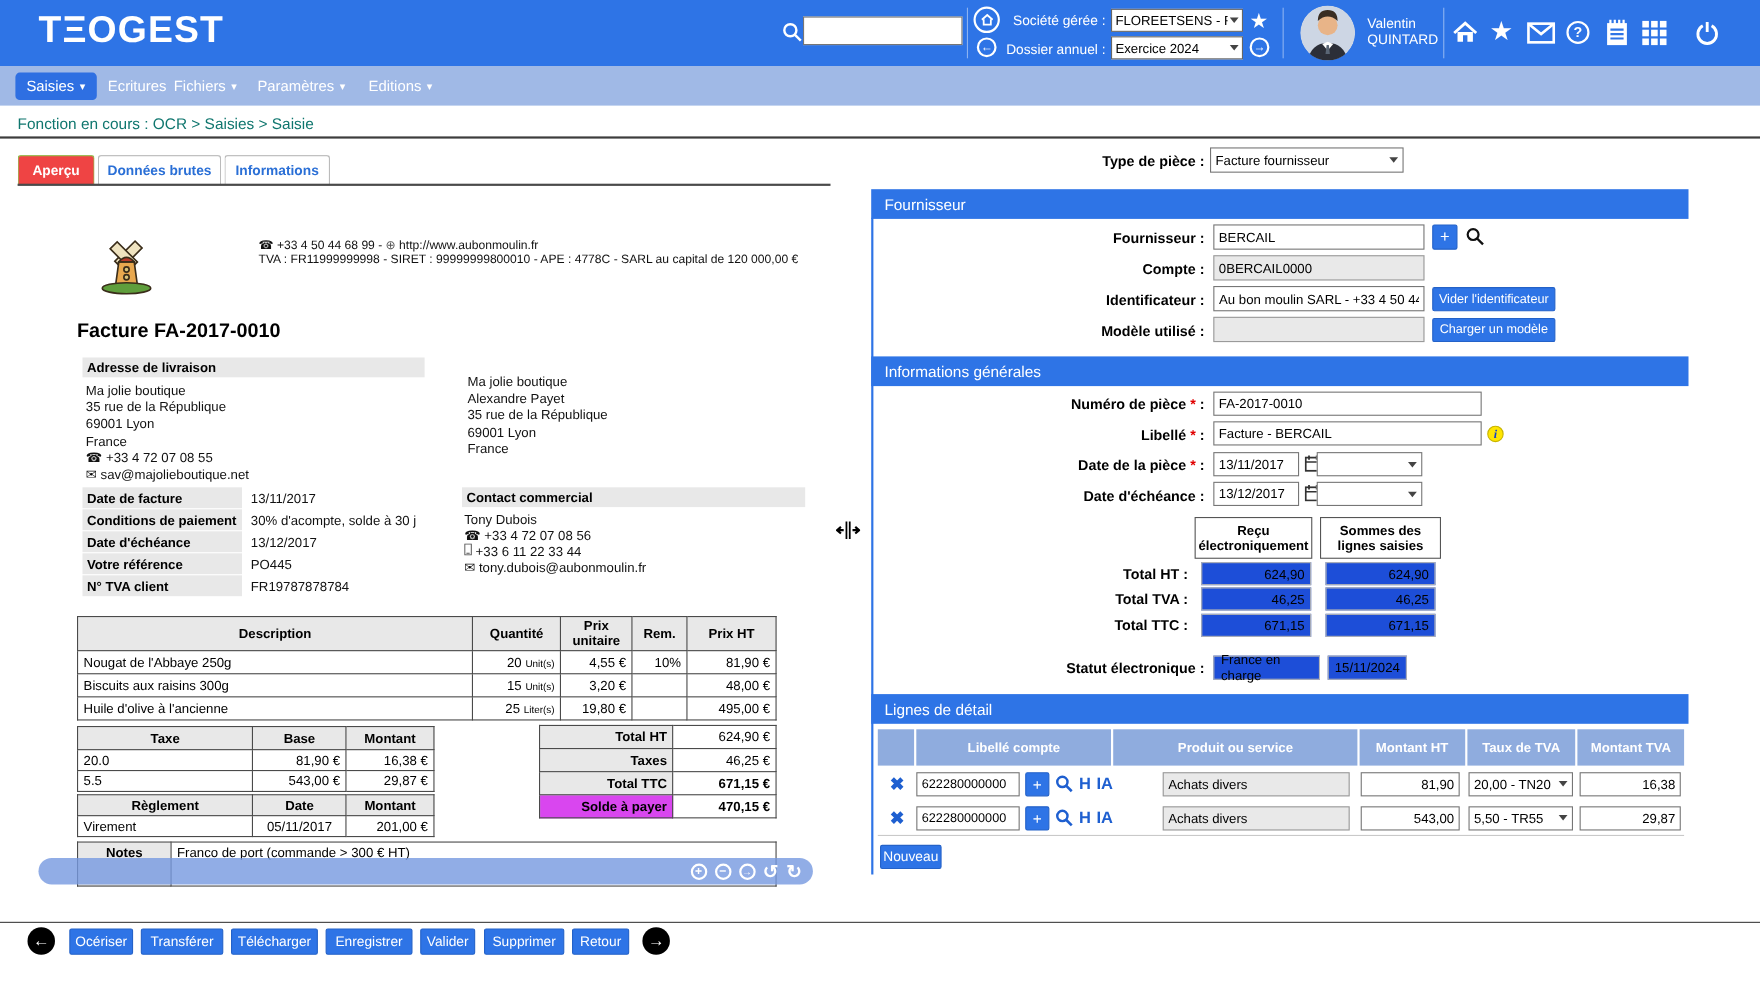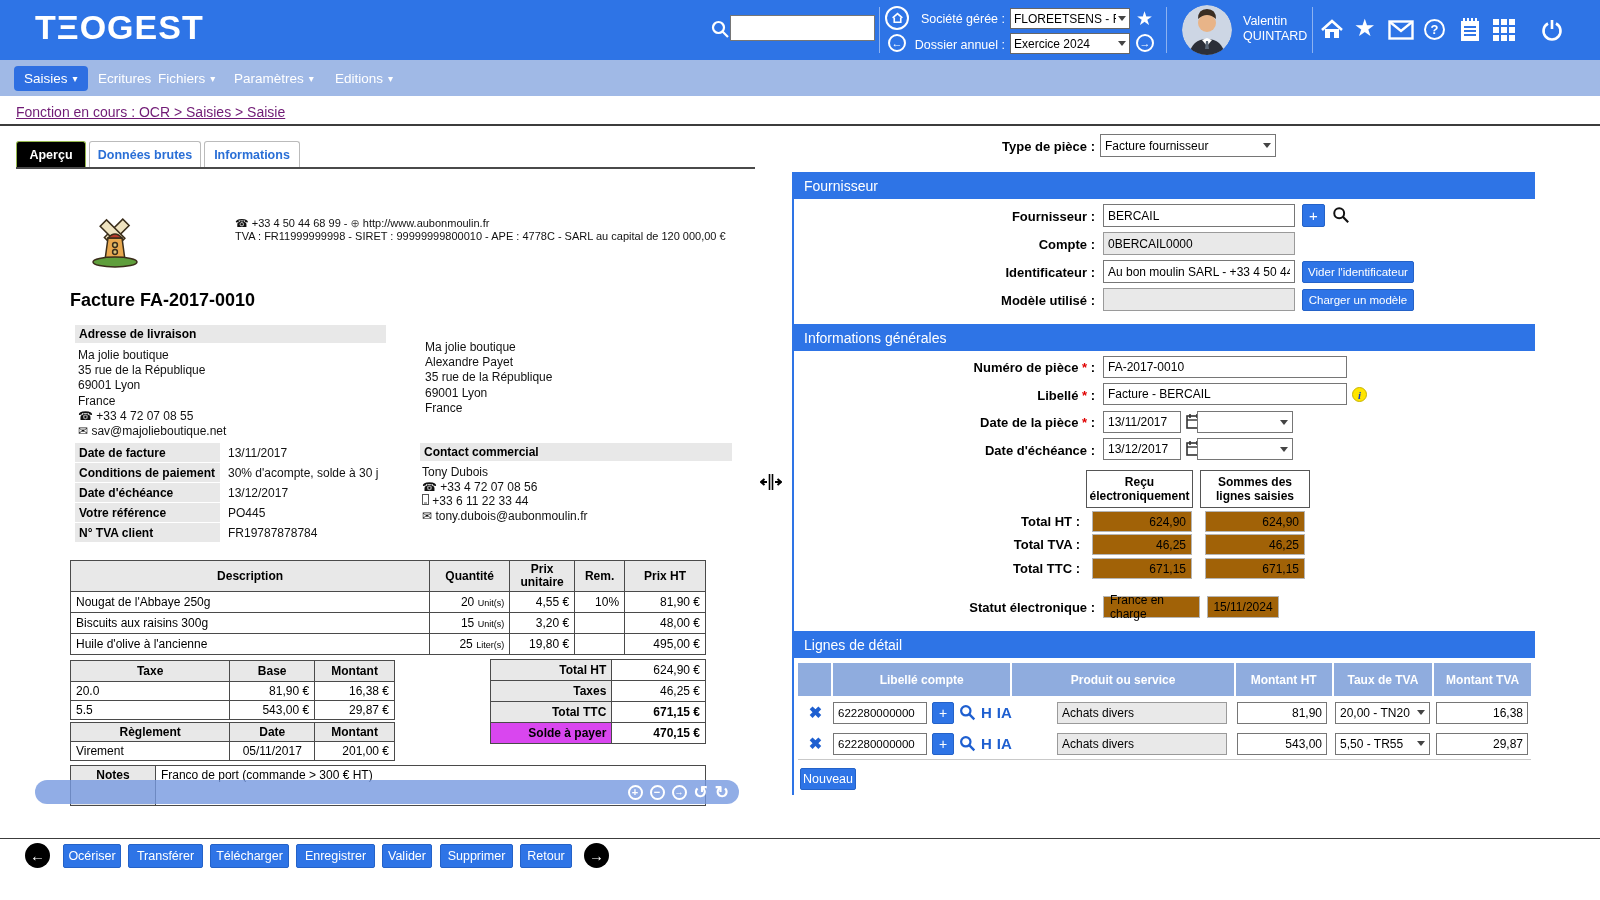--- a/index.html
+++ b/index.html
@@ -13,34 +13,34 @@
   .tlabel { color:#fff; font-size:12.5px; text-align:right; }
   .tselect { background:#fff; border:1px solid #666; font-size:12px; display:flex; align-items:center; justify-content:space-between; padding:0 3px; overflow:hidden; white-space:nowrap; }
   .chev { width:0; height:0; border-left:4px solid transparent; border-right:4px solid transparent; border-top:5px solid #444; flex:0 0 auto; margin-left:2px; }
   .circico { border:2px solid #fff; border-radius:50%; color:#fff; display:flex; align-items:center; justify-content:center; font-weight:bold; }
   .uname { color:#fff; font-size:12.5px; line-height:15px; }
   
   .menubar { left:0; top:60px; width:1600px; height:36px; background:#a0b9e6; }
   .mitem { color:#fff; font-size:13.5px; display:flex; align-items:center; gap:5px; height:25px; padding:0 10px; cursor:pointer; }
   .mactive { background:#2e6fe2; border-radius:4px; }
   .marrow { font-size:10px; }
-  .crumb { font-size:14px; color:#701a75;text-decoration:underline; }
+  .crumb { font-size:14px; color:#0f766e; }
   
   .tab { height:27px; display:flex; align-items:center; justify-content:center; font-size:12.5px; font-weight:bold; border:1px solid #bbb; border-bottom:none; border-radius:3px 3px 0 0; background:#fff; color:#2a6fd6; cursor:pointer; }
-  .tabactive { background:#000000; color:#fff; border-color:#95b84c; }
+  .tabactive { background:#ef4444; color:#fff; border-color:#95b84c; }
   
   .inp { border:1px solid #767676; background:#fff; font-family:"Liberation Sans",sans-serif; font-size:12px; padding:2px 4px; }
   .ro { background:#e9e9e9; border:1px solid #9a9a9a; }
   .num { text-align:right; }
   .btn { background:#2e74e6; color:#fff; font-size:12.5px; display:flex; align-items:center; justify-content:center; border-radius:2px; cursor:pointer; border:1px solid #2462c8; }
   .flabel { font-weight:bold; font-size:13px; text-align:right; white-space:nowrap; }
   .req { color:#e00000; }
   .sechead { background:#2e74e6; color:#fff; font-size:14px; display:flex; align-items:center; padding-left:12px; }
   .selbox { border:1px solid #767676; background:#fff; font-size:12px; display:flex; align-items:center; justify-content:space-between; padding:0 4px; overflow:hidden; white-space:nowrap; }
-  .graybox { background:#a16207; border:1px solid #b5b5b5; font-size:12px; display:flex; align-items:center; }
+  .graybox { background:#1d4ed8; border:1px solid #b5b5b5; font-size:12px; display:flex; align-items:center; }
   
   .inv { font-size:12px; color:#111; }
   .invgray { background:#e8e8e8; font-weight:bold; font-size:12px; display:flex; align-items:center; padding-left:4px; }
   table.invt { border-collapse:collapse; font-size:12px; }
   table.invt th, table.invt td { border:1px solid #4a4a4a; padding:2px 5px; }
   table.invt th { background:#e8e8e8; text-align:center; font-size:12px; }
   .unitsuf { font-size:9px; }
   
   .ldhead { background:#8facde; color:#fff; font-weight:bold; font-size:12px; display:flex; align-items:center; justify-content:center; text-align:center; line-height:14px; }
   .bluetxt { color:#1e5fd0; font-weight:bold; }

